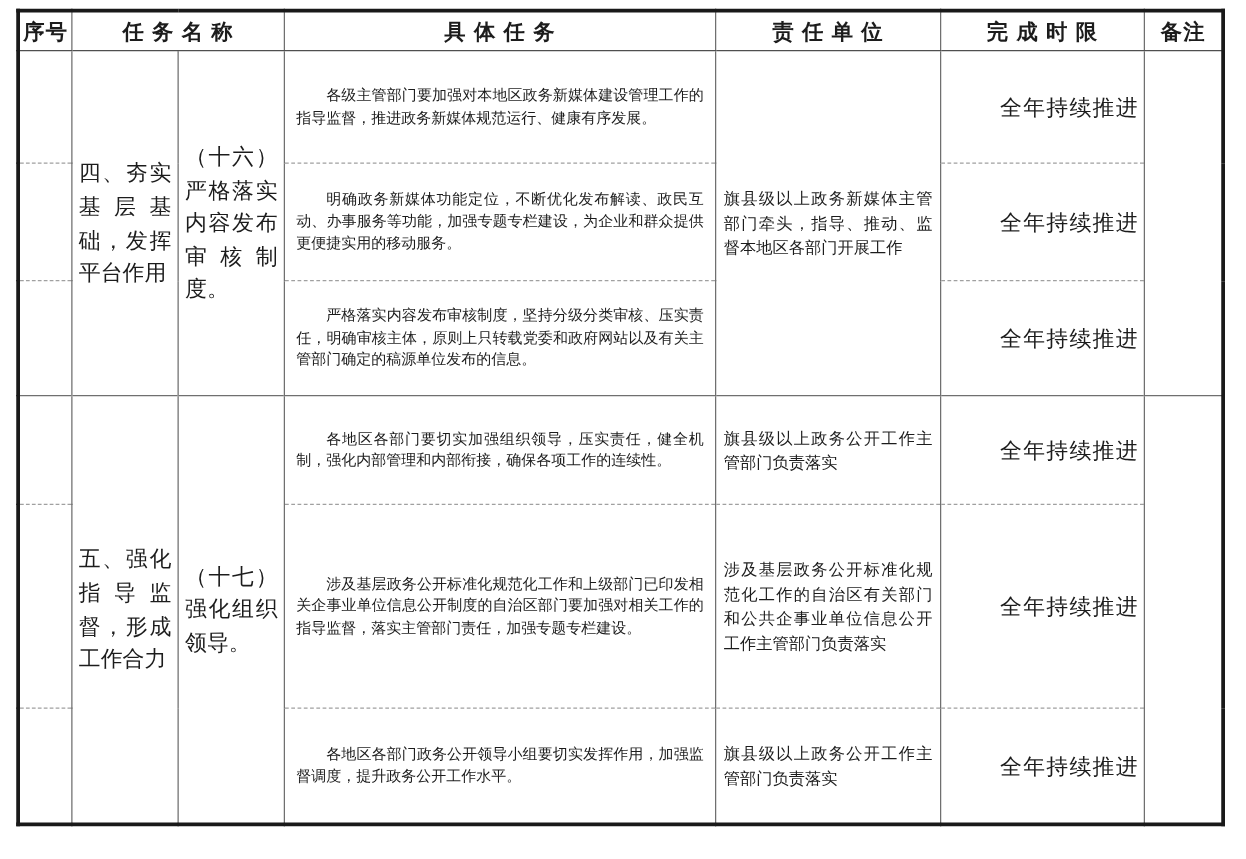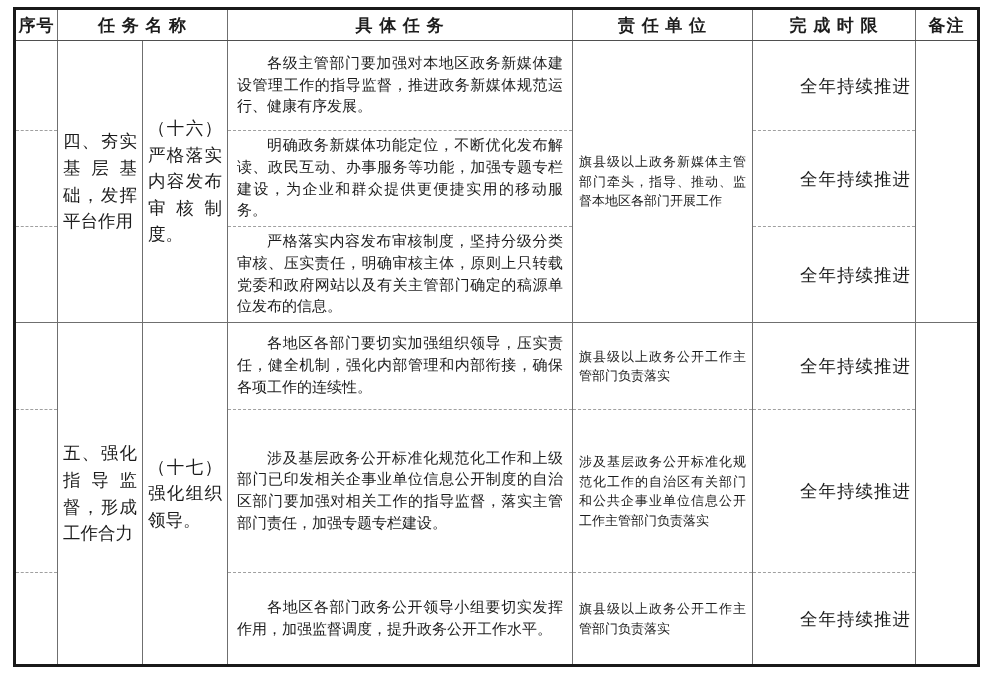--- a/index.html
+++ b/index.html
@@ -58,21 +58,21 @@
     text-align: justify;
     text-align-last: left;
     font-size: 17.5px;
     line-height: 1.52;
     padding: 4px 5px;
   }
   td.detail {
     text-align: justify;
     text-align-last: left;
     text-indent: 2em;
-    font-size: 15px;
+    font-size: 12px;
     line-height: 1.45;
     padding: 4px 9px;
   }
   td.resp {
     text-align: justify;
     text-align-last: left;
     font-size: 13px;
     line-height: 1.5;
     padding: 4px 6px;
   }

